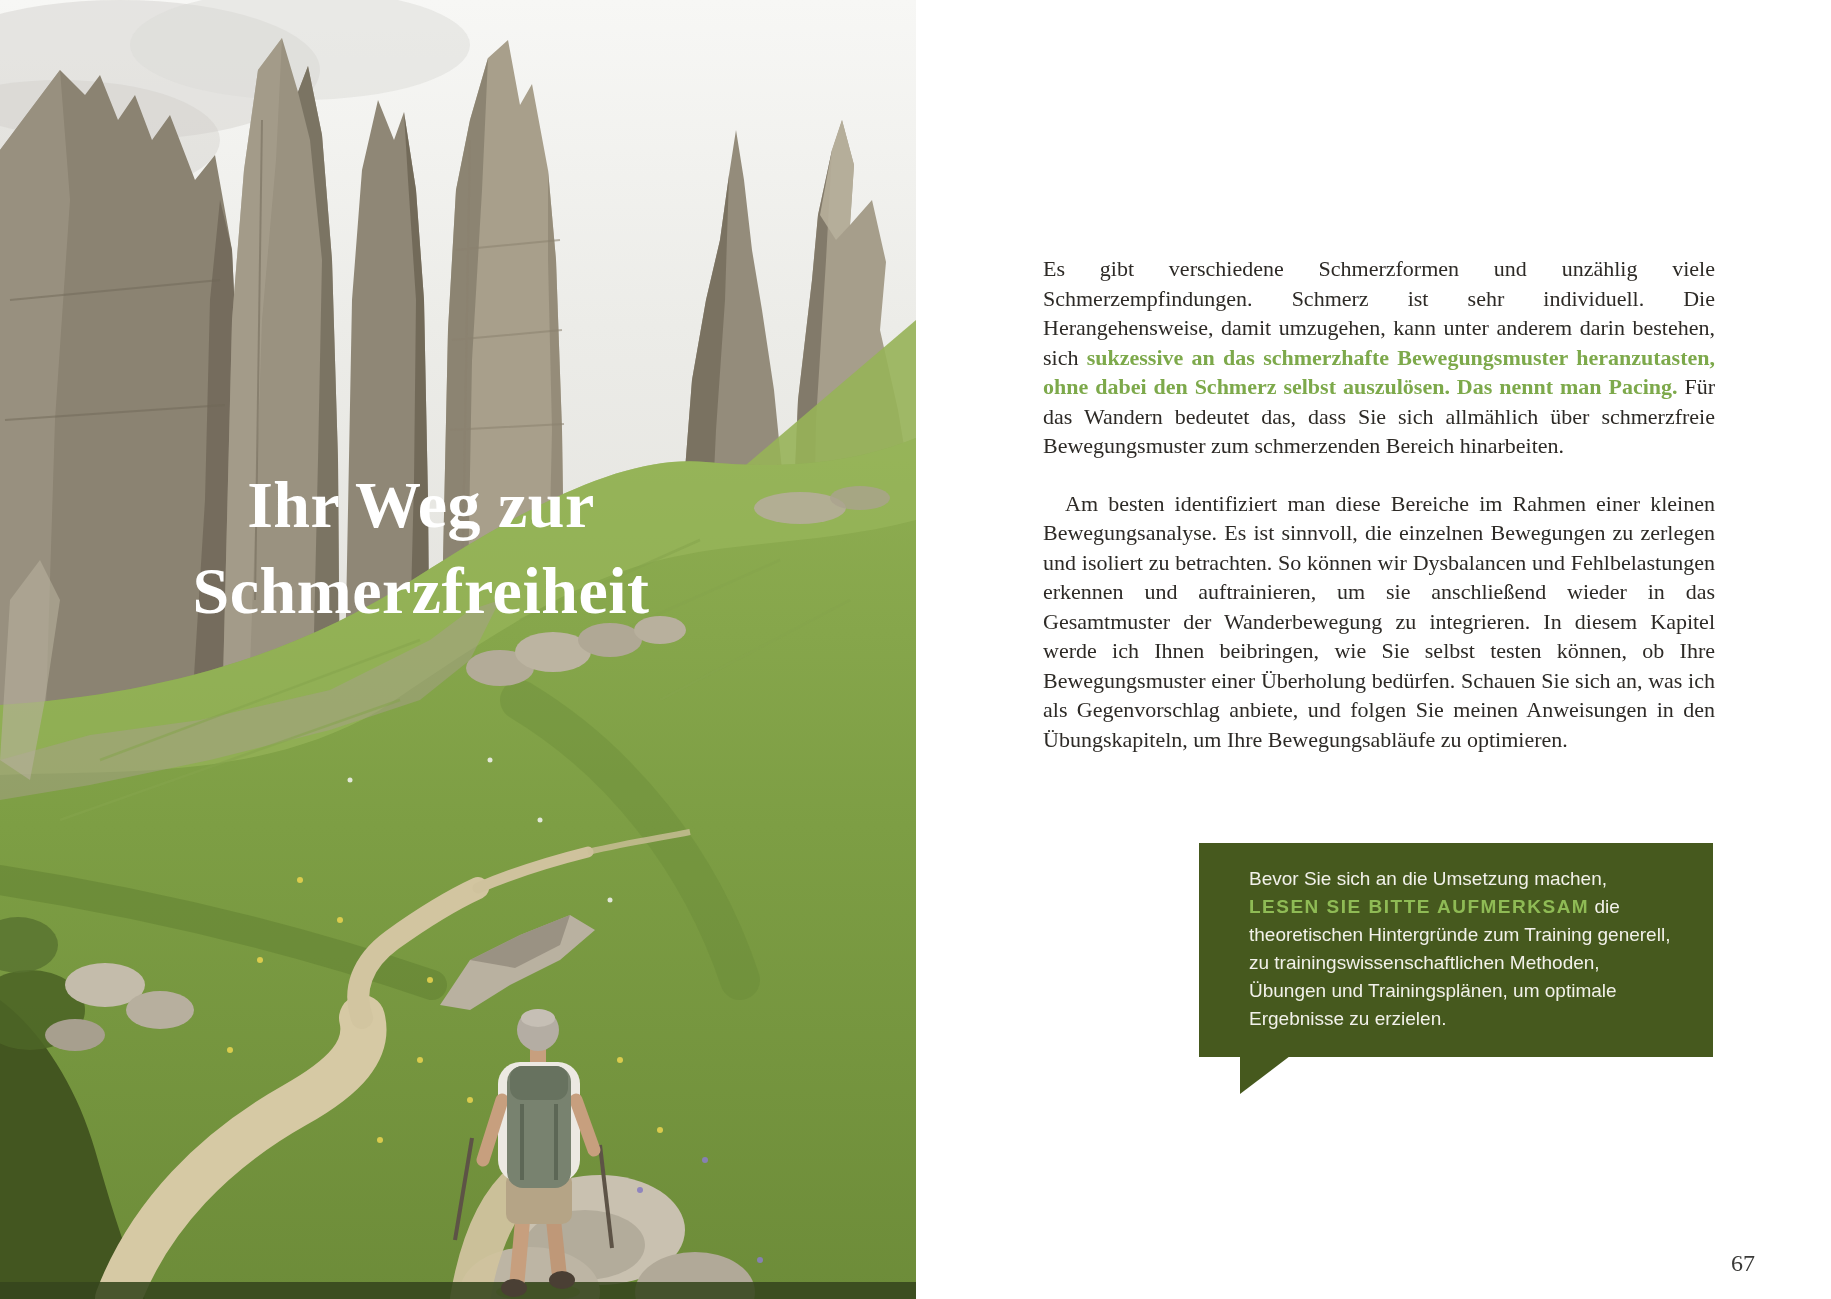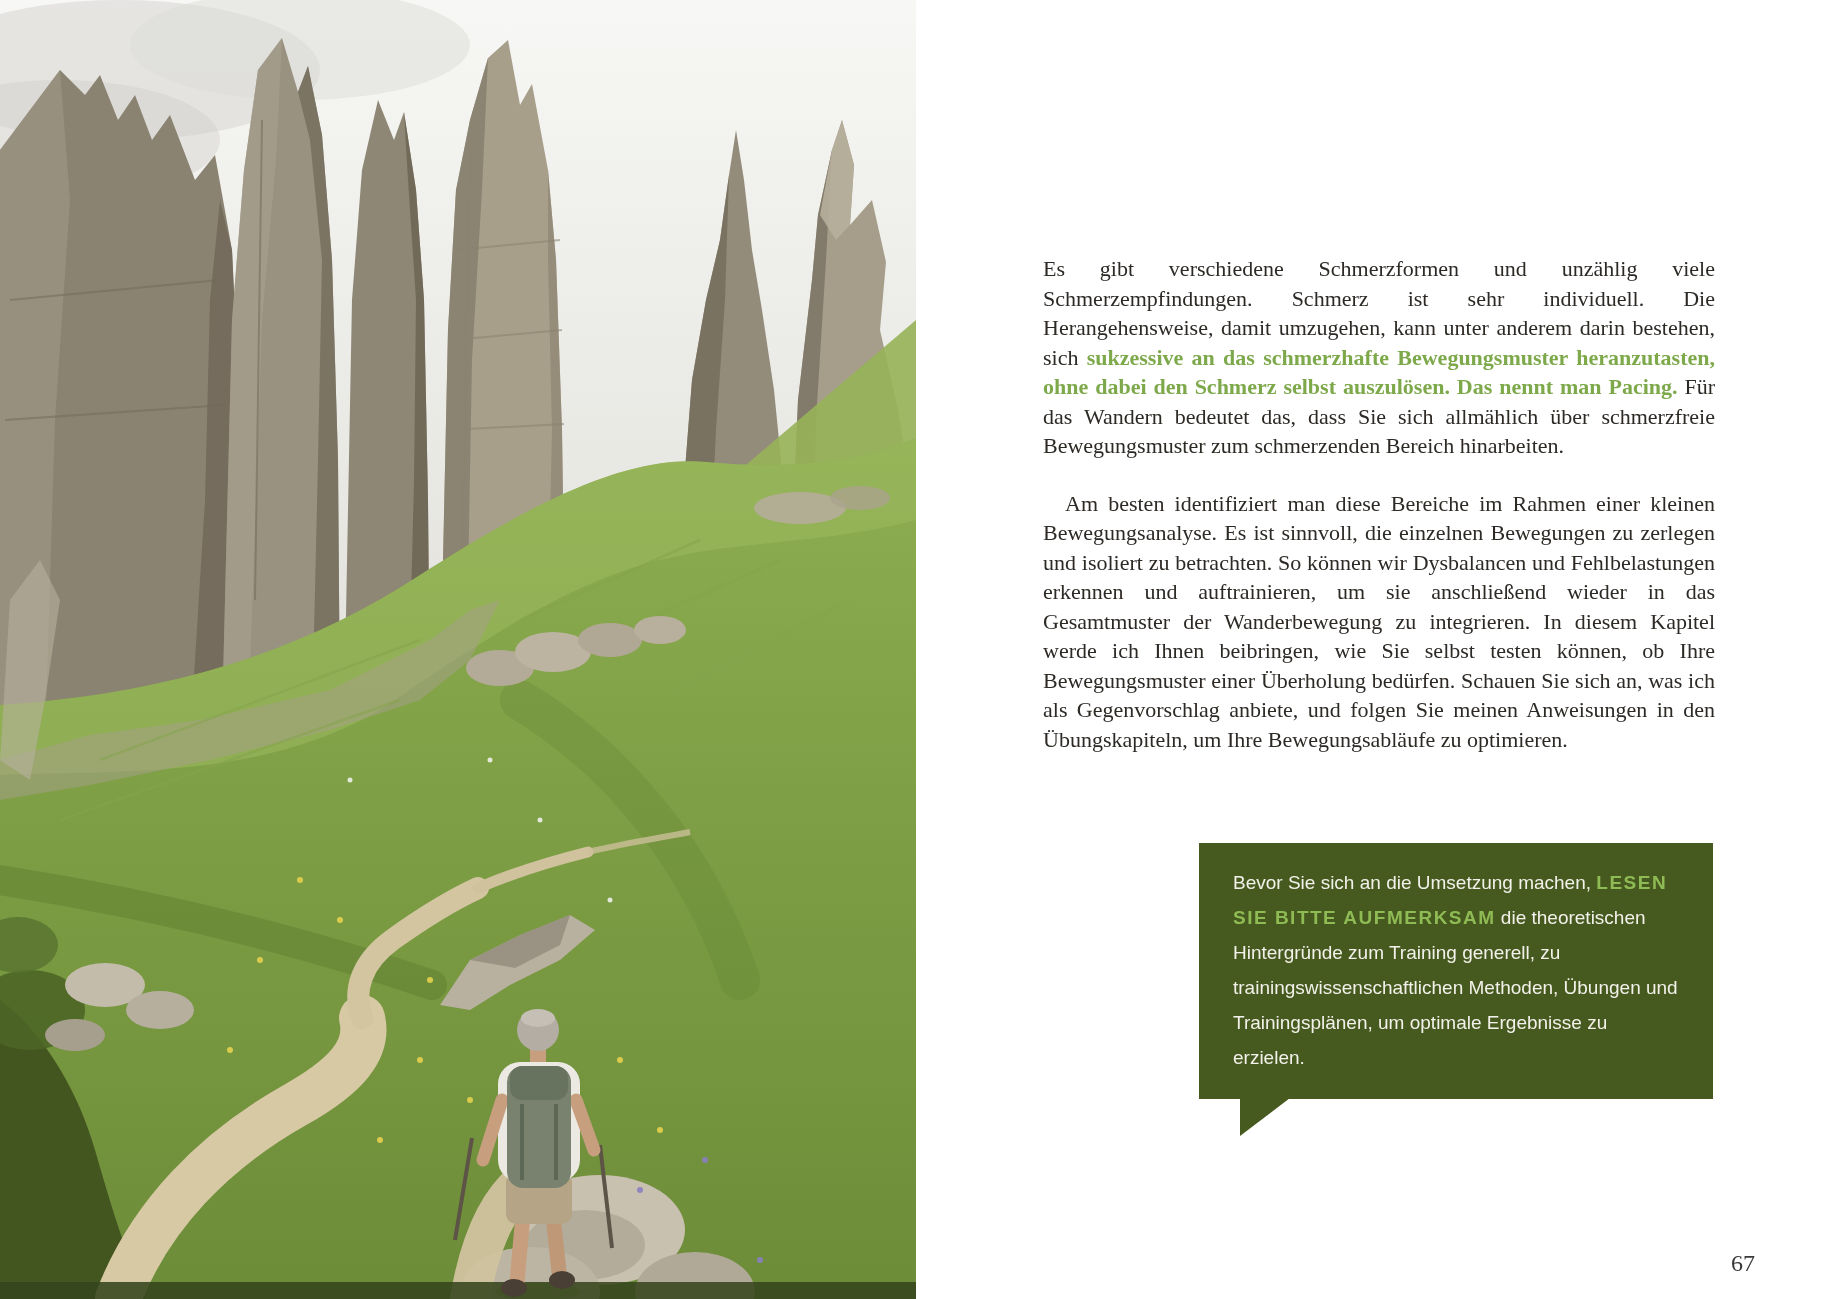--- a/index.html
+++ b/index.html
@@ -27,24 +27,24 @@
     font-size:22px;line-height:29.5px;
     text-align:justify;
   }
   .body-copy p{margin:0;}
   .body-copy p + p{text-indent:22px;margin-top:28px;}
   .seg-accent{color:var(--accent-green,#7da94b);font-weight:bold;}
   
   .callout{
     position:absolute;left:283px;top:843px;width:514px;min-height:187px;
     background:var(--box-green,#46591e);
-    box-sizing:border-box;padding:22px 33px 24px 34px;
+    box-sizing:border-box;padding:22px 33px 24px 50px;
     color:#f2f1ea;
     font-family:"Liberation Sans","DejaVu Sans",sans-serif;
-    font-size:19px;line-height:35px;
+    font-size:19px;line-height:28px;
   }
   .seg-highlight{color:var(--box-highlight-green,#8fbb55);font-weight:bold;letter-spacing:1.5px;}
   .callout-tail{position:absolute;left:41px;top:100%;width:50px;height:38px;margin-top:-1px;}
   .page-number{
     position:absolute;left:815px;top:1212px;width:60px;
     color:var(--page-number-color,#3a3a38);
     font-size:24px;line-height:30px;margin-top:36px;
   }
 </style>
 </head>
@@ -183,20 +183,22 @@
         <rect x="510" y="1066" width="58" height="34" rx="12" fill="#67725f"></rect>
         <line x1="522" y1="1104" x2="522" y2="1180" stroke="#5d6756" stroke-width="4"></line>
         <line x1="556" y1="1104" x2="556" y2="1180" stroke="#5d6756" stroke-width="4"></line>
         <rect x="530" y="1044" width="16" height="18" fill="#c79f7e"></rect>
         <circle cx="538" cy="1030" r="21" fill="#b4ada3"></circle>
         <ellipse cx="538" cy="1018" rx="17" ry="9" fill="#c6bfb5"></ellipse>
       </g>
     </svg>
 
     <div class="photo-title">
+      <div>Ihr Weg zur</div>
+      <div>Schmerzfreiheit</div>
     </div>
   </div>
 
   <div class="text-page">
 
     <div class="body-copy">
       <p><span>Es gibt verschiedene Schmerzformen und unzählig viele Schmerzempfindungen. Schmerz ist sehr individuell. Die Herangehensweise, damit umzugehen, kann unter anderem darin bestehen, sich </span><span class="seg-accent">sukzessive an das schmerzhafte Bewegungsmuster heranzutasten, ohne dabei den Schmerz selbst auszulösen. Das nennt man Pacing.</span><span> Für das Wandern bedeutet das, dass Sie sich allmählich über schmerzfreie Bewegungsmuster zum schmerzenden Bereich hinarbeiten.</span></p>
       <p>Am besten identifiziert man diese Bereiche im Rahmen einer kleinen Bewegungsanalyse. Es ist sinnvoll, die einzelnen Bewegungen zu zerlegen und isoliert zu betrachten. So können wir Dysbalancen und Fehlbelastungen erkennen und auftrainieren, um sie anschließend wieder in das Gesamtmuster der Wanderbewegung zu integrieren. In diesem Kapitel werde ich Ihnen beibringen, wie Sie selbst testen können, ob Ihre Bewegungsmuster einer Überholung bedürfen. Schauen Sie sich an, was ich als Gegenvorschlag anbiete, und folgen Sie meinen Anweisungen in den Übungskapiteln, um Ihre Bewegungsabläufe zu optimieren.</p>
     </div>
 

